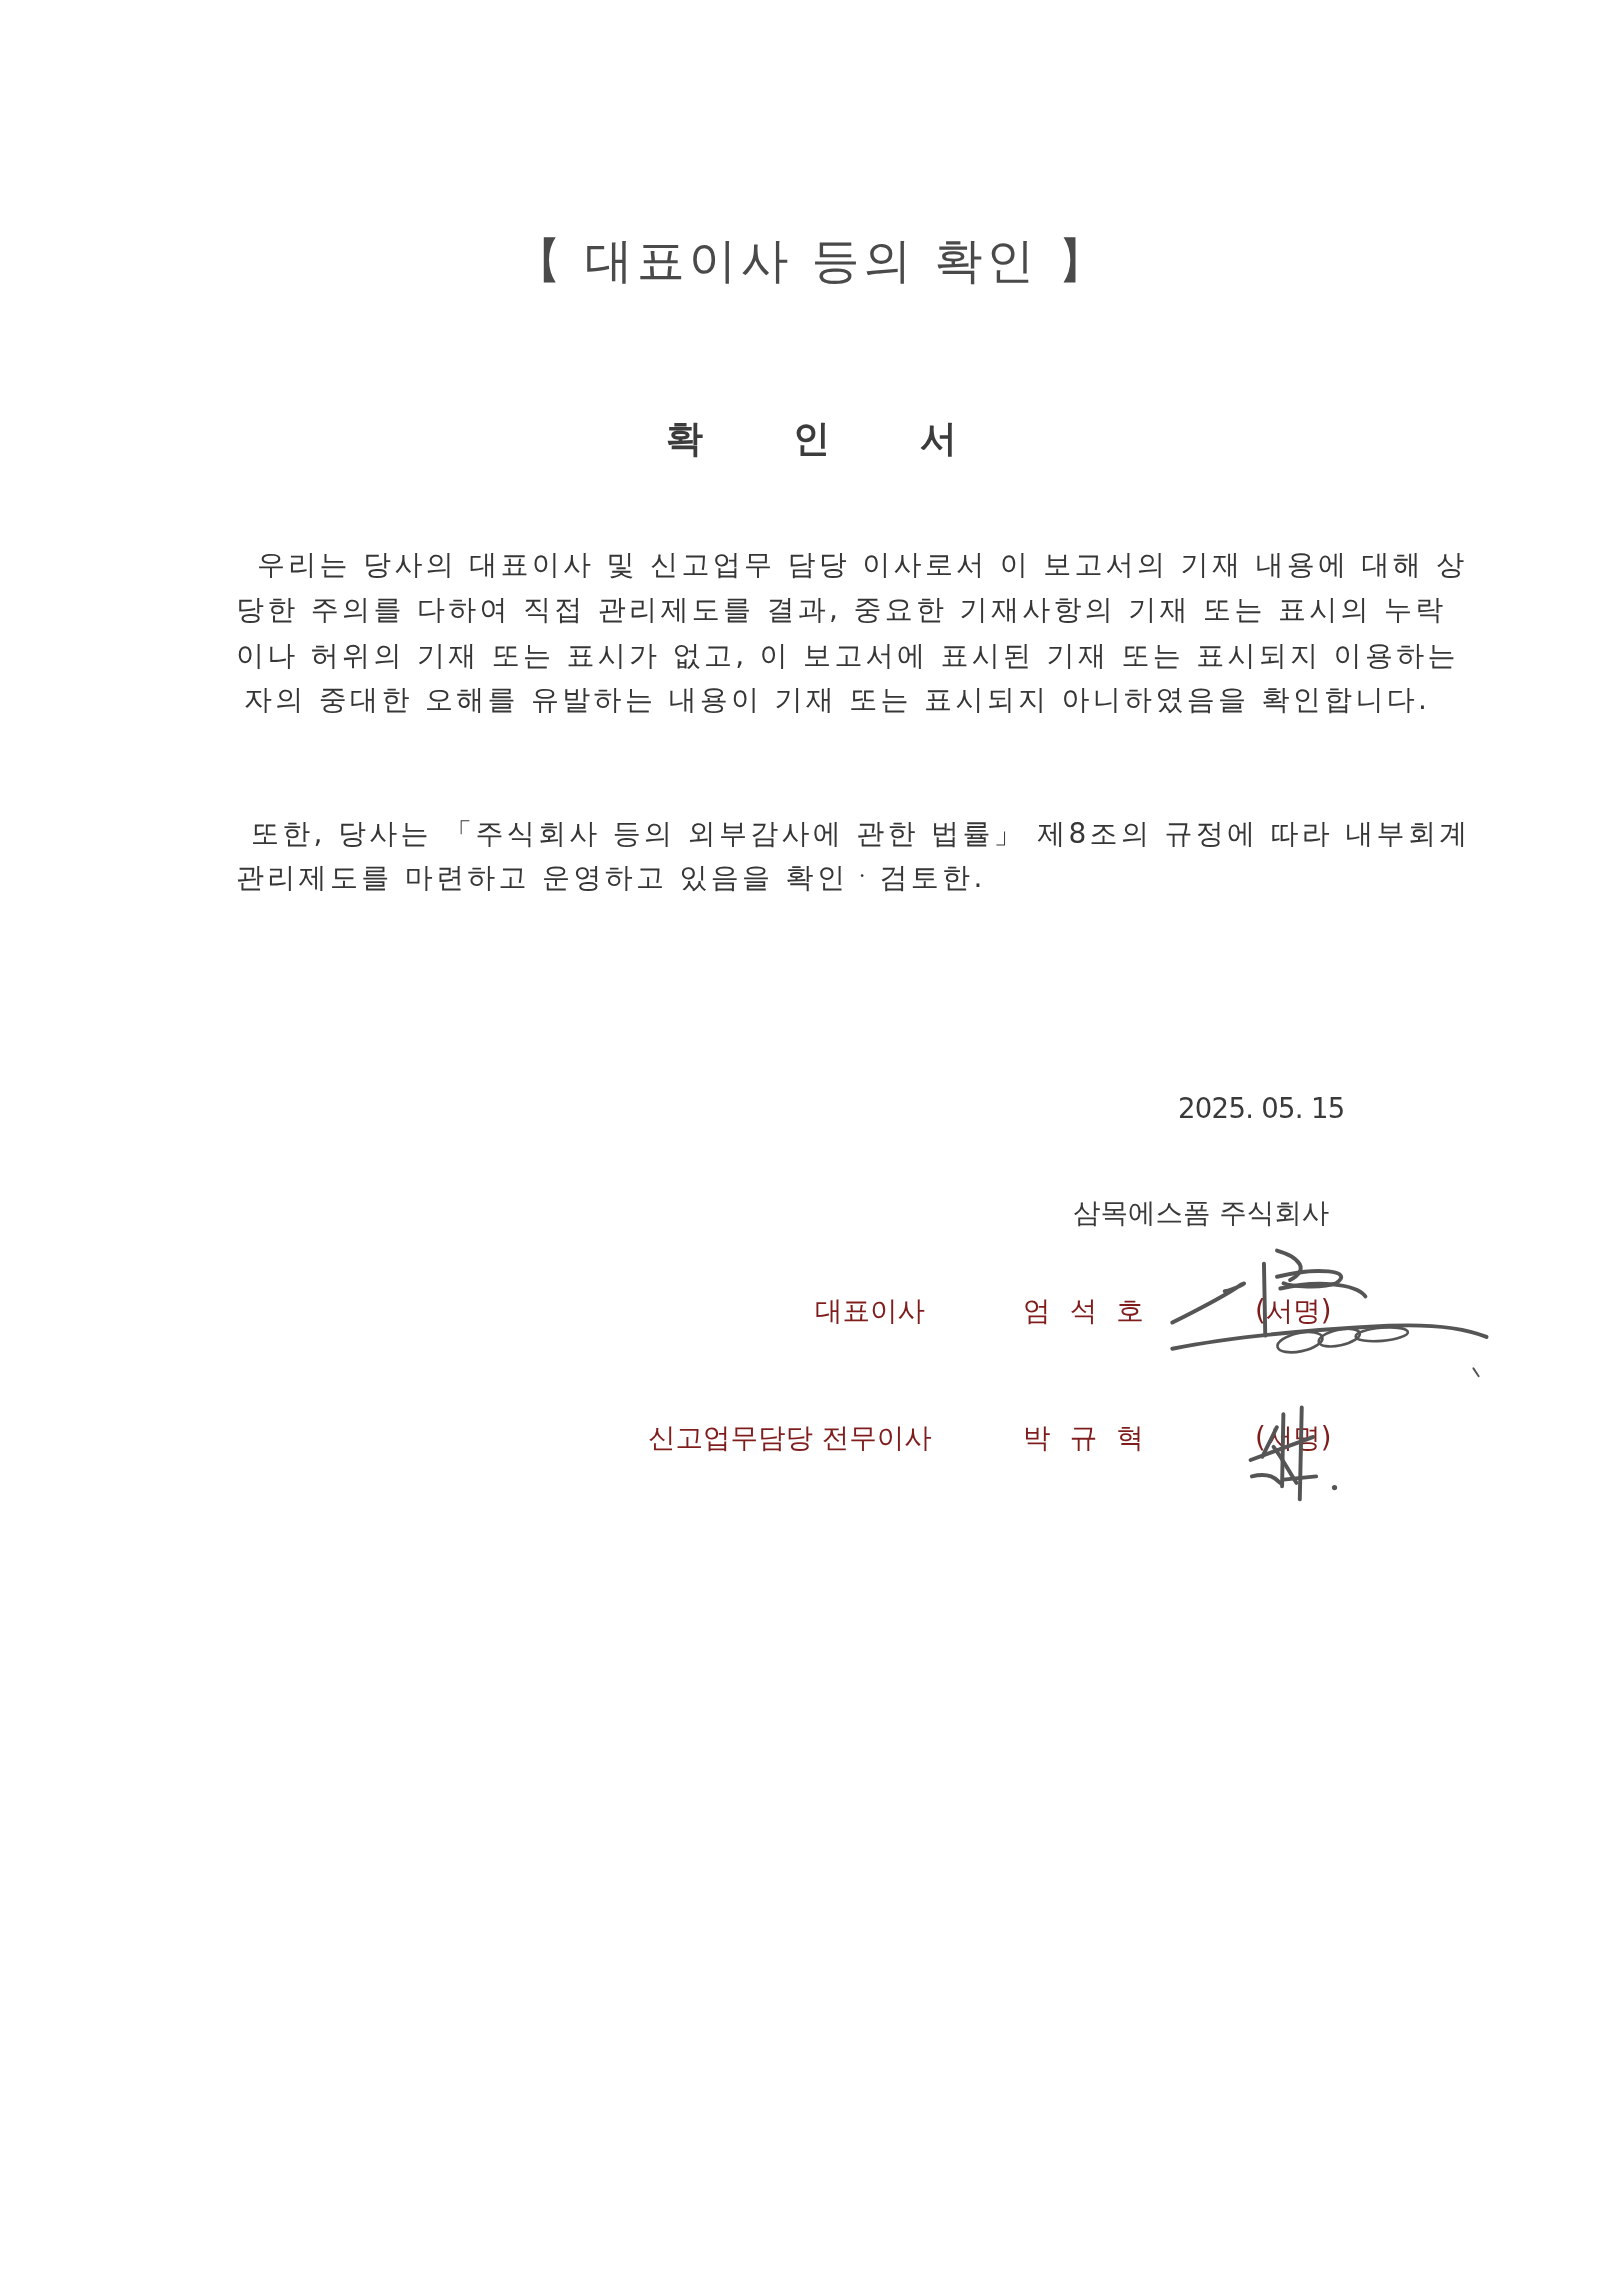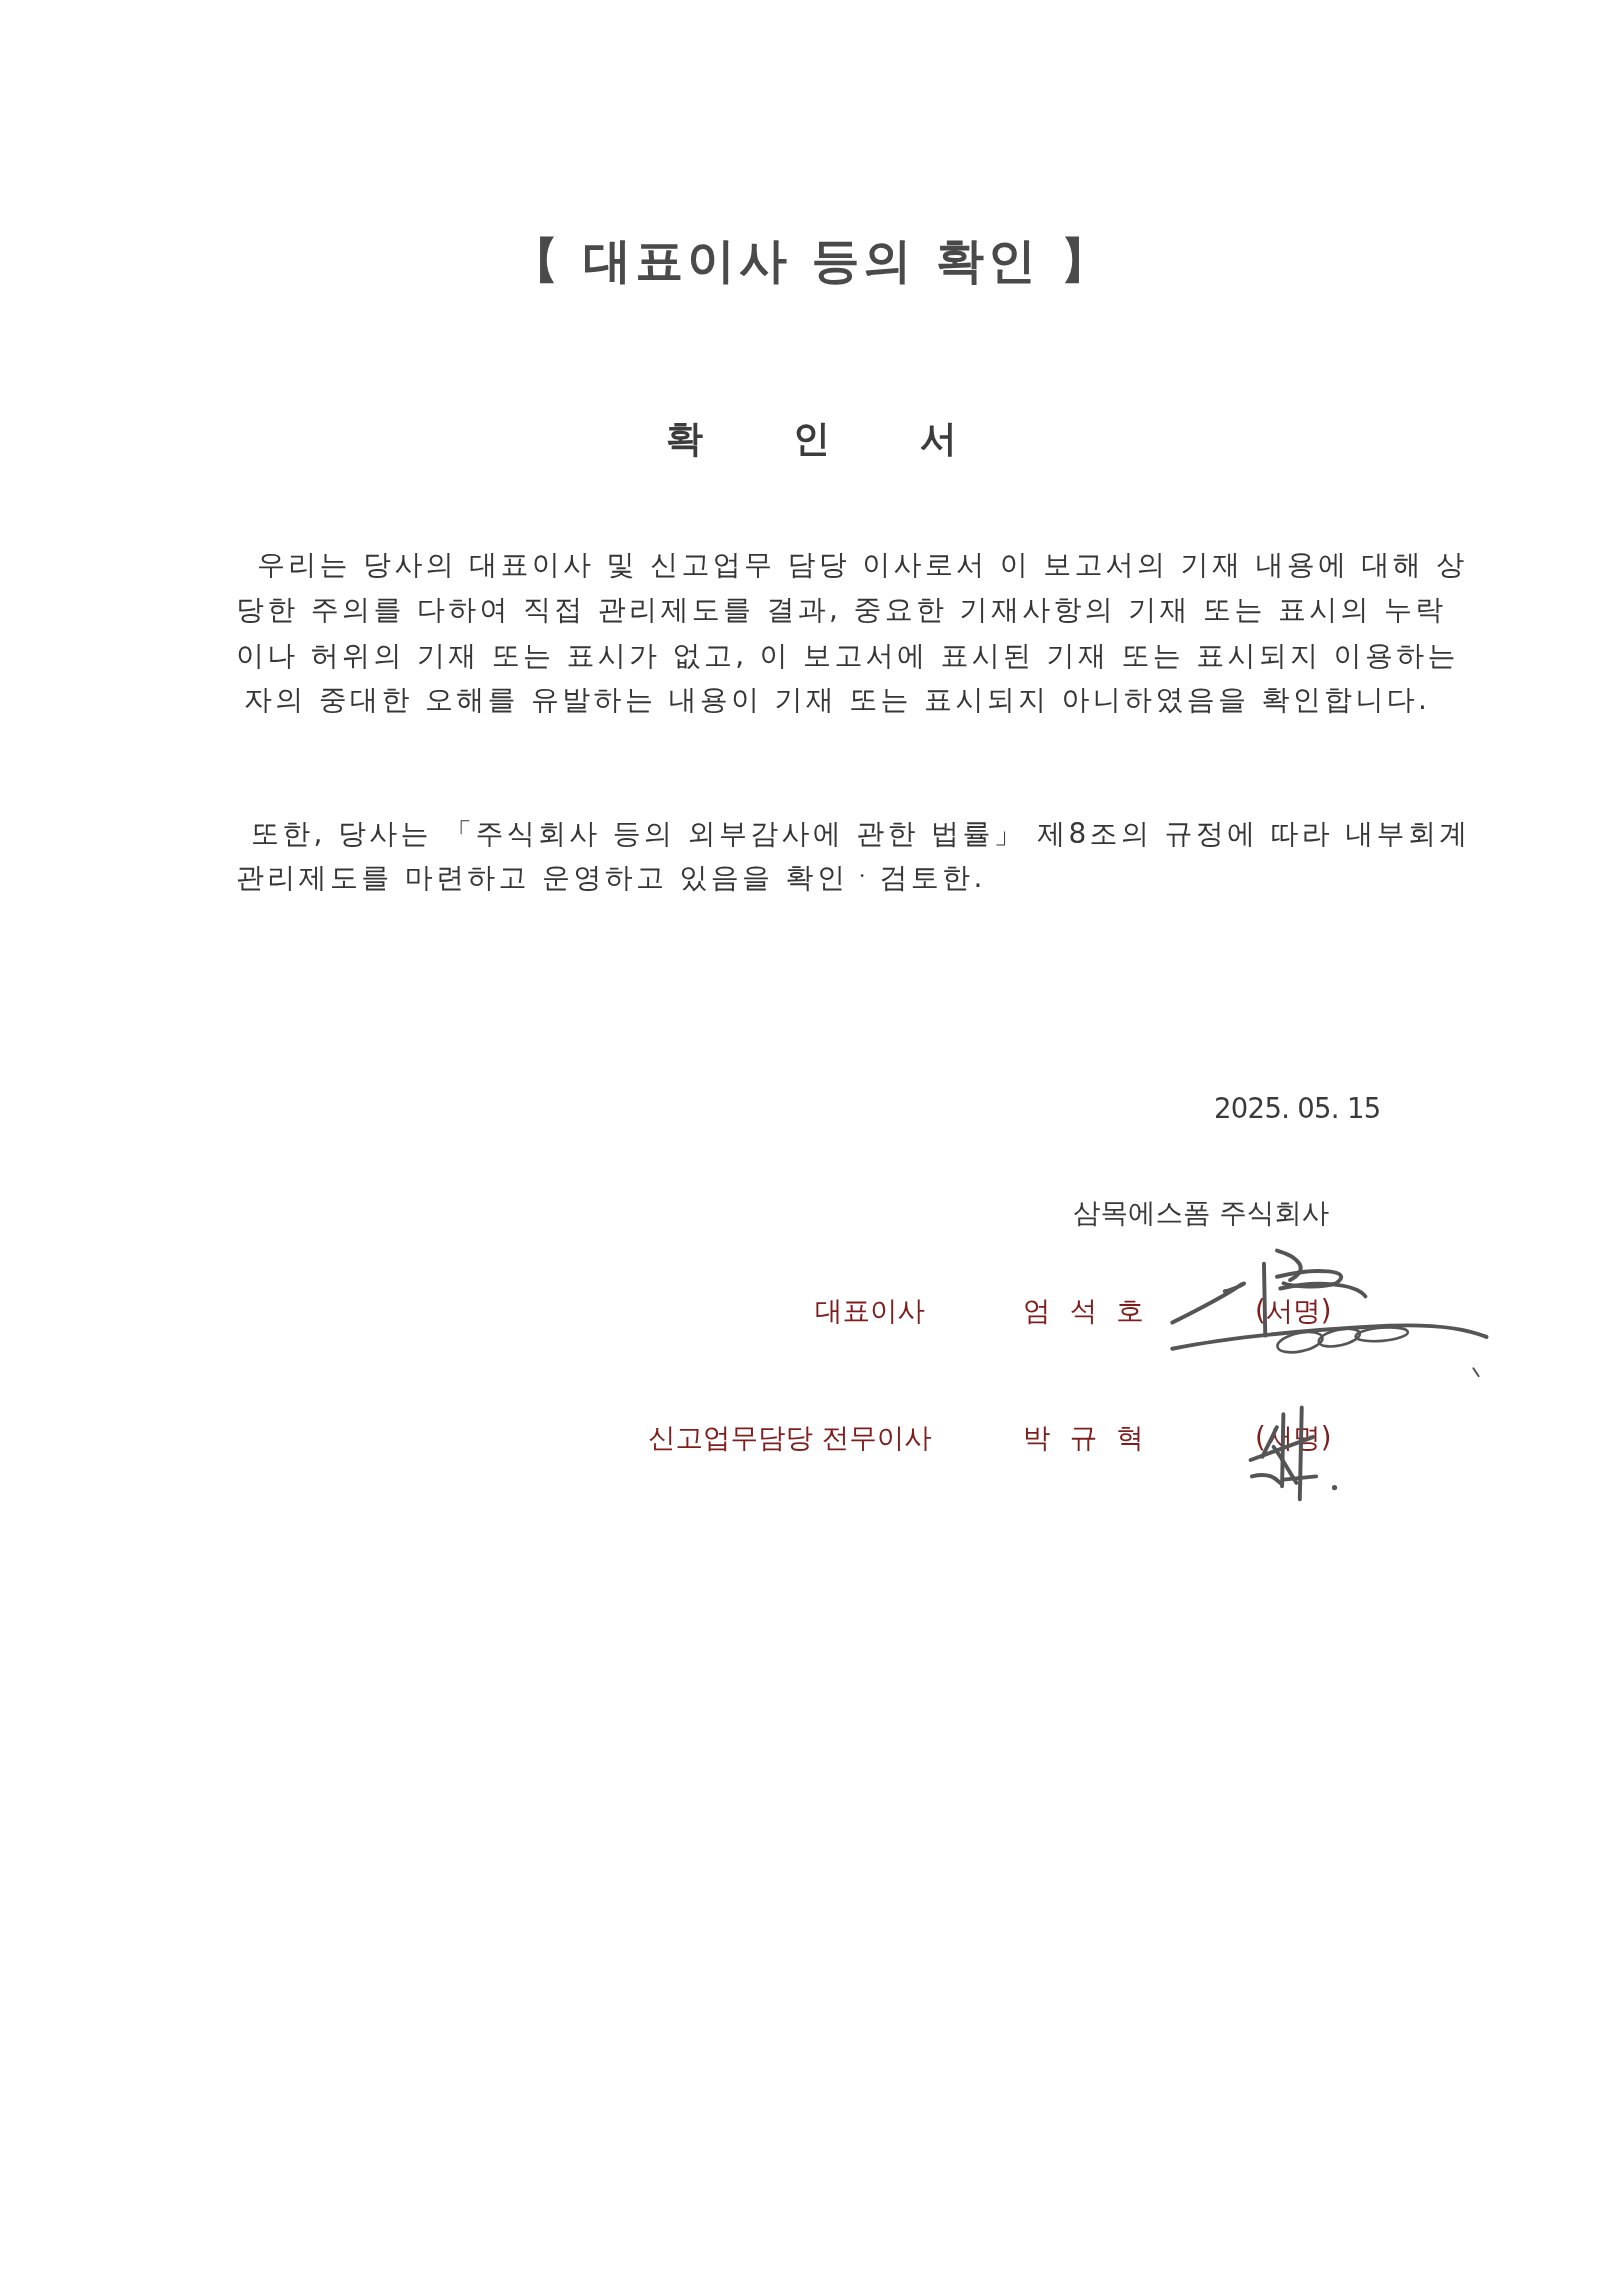--- a/index.html
+++ b/index.html
@@ -22,21 +22,21 @@
     height: 2295px;
     background: #ffffff;
   }
   .abs { position: absolute; white-space: nowrap; }
 
   .title {
     left: 0; width: 1623px;
     top: 229px;
     text-align: center;
     font-size: 48px;
-    font-weight: bold;
+    font-weight: normal;
     color: #4a4a4a;
     letter-spacing: 3.9px;
   }
   .subtitle {
     left: 0; width: 1623px;
     top: 414px;
     text-align: center;
     font-size: 37px;
     font-weight: bold;
     color: #3c3c3c;
@@ -53,21 +53,20 @@
   .l3 { left: 236px; top: 637px; }
   .l4 { left: 244px; top: 681px; }
   .l5 { left: 251px; top: 815px; }
   .l6 { left: 236px; top: 859px; }
 
   .date {
     left: 1178px; top: 1092px;
     font-size: 27.5px;
     color: #3a3a3a;
     letter-spacing: -0.7px;
-    margin-left: 36px;
   }
   .company {
     left: 1073px; top: 1195px;
     font-size: 27.5px;
     color: #3a3a3a;
   }
   .sig-role, .sig-name, .sig-mark {
     font-size: 27.5px;
     color: #7f1d1d;
   }

